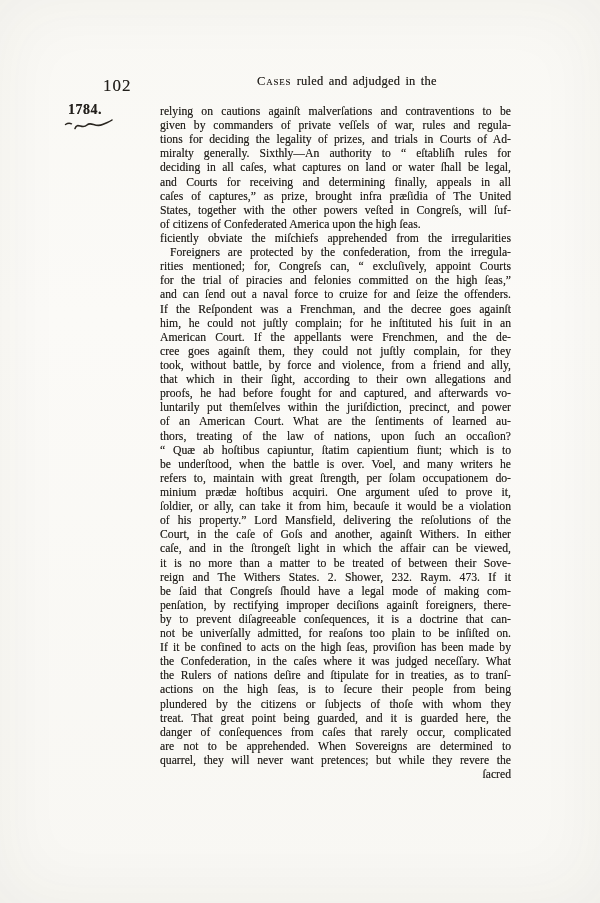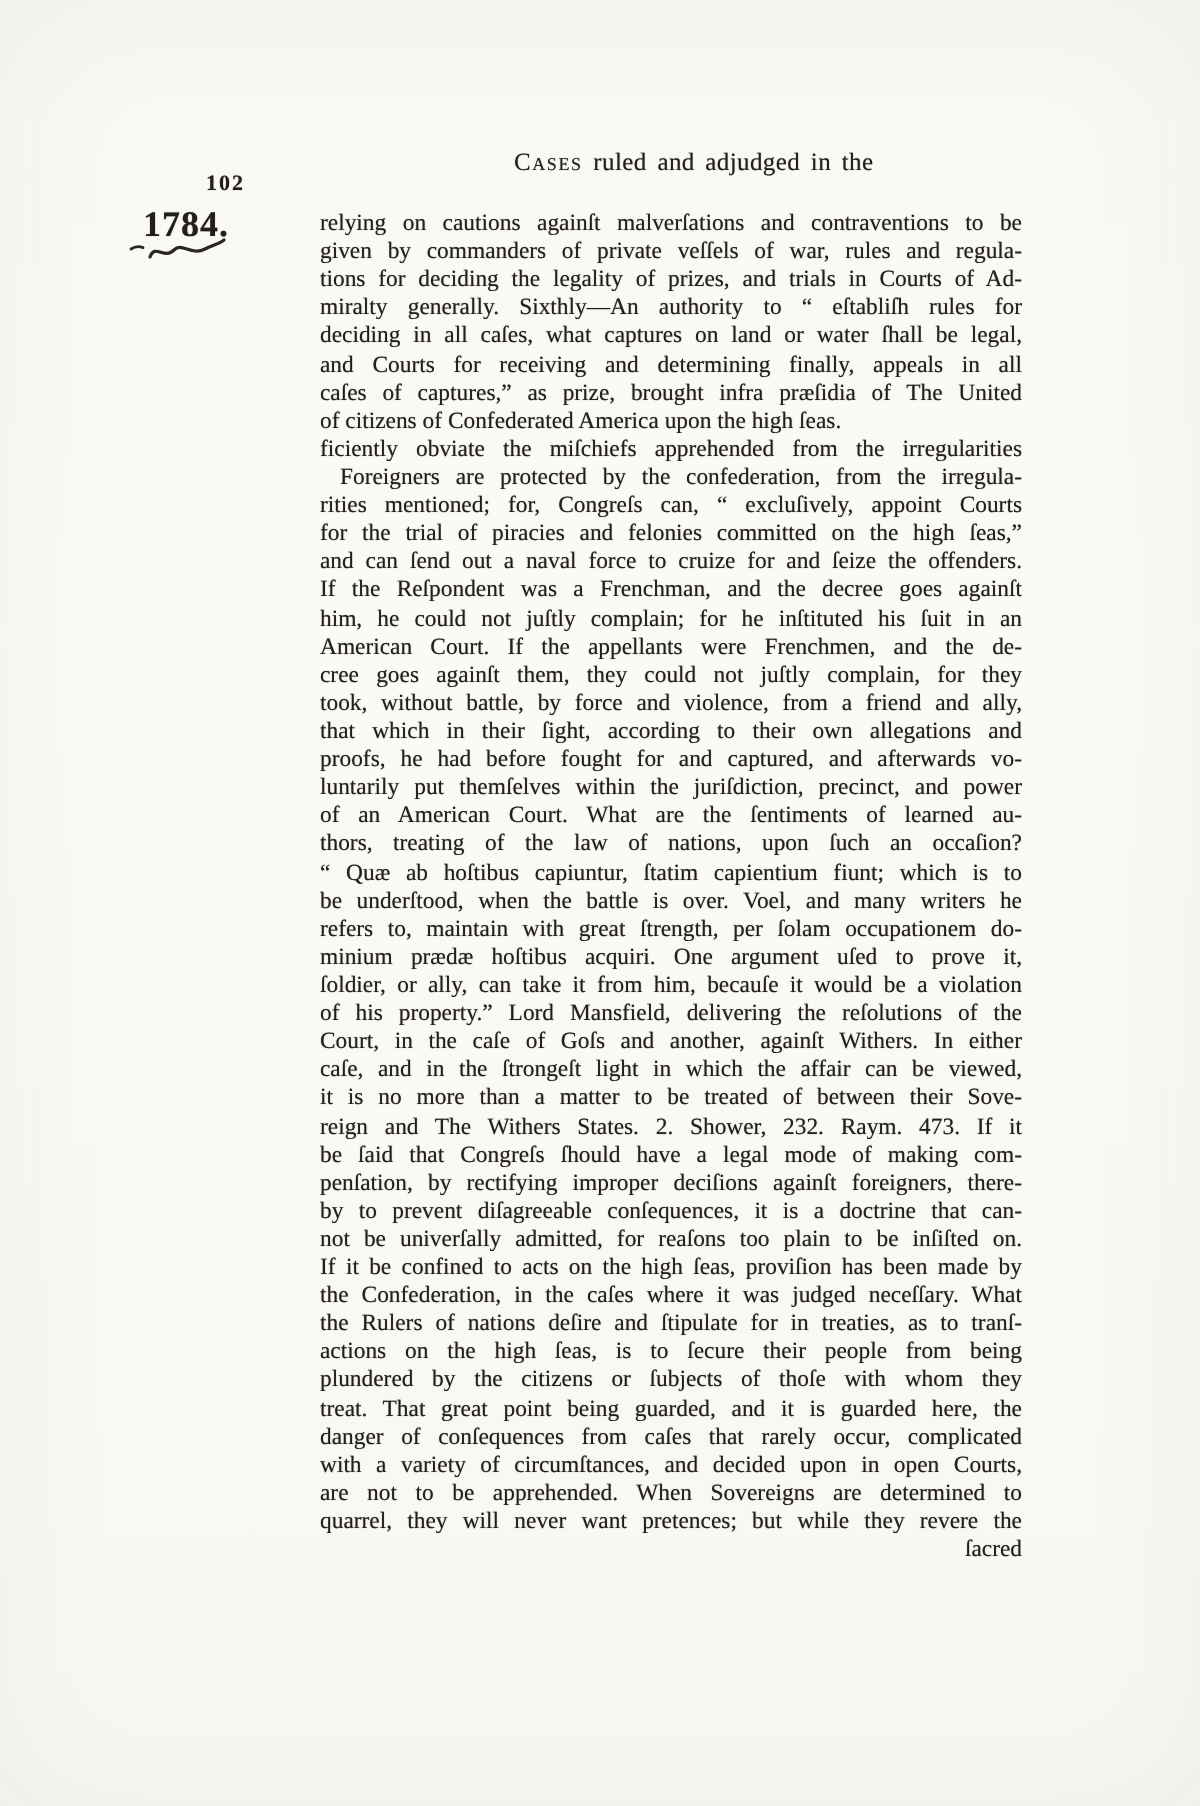--- a/index.html
+++ b/index.html
@@ -17,39 +17,39 @@
   .ink { text-shadow: 0 0 0.5px rgba(34,31,27,0.55); }
 
   .running-header {
     position: absolute;
     top: 74px; left: 0; right: 0;
     height: 16px;
     font-size: 12.5px;
   }
   .page-number {
     position: absolute;
-    left: 103px; top: 12px;
+    left: 103px; top: 2px;
     letter-spacing: 1px;
-    font-weight: bold;
-    font-size: 11px;
+    font-weight: normal;
+    font-size: 17px;
   }
   .running-title {
     position: absolute;
     left: 257px; top: 0;
     word-spacing: 2px;
     letter-spacing: 0.2px;
   }
   .sc { font-variant: small-caps; letter-spacing: 0.8px; }
 
   .margin-note {
     position: absolute;
     left: 68px; top: 102px;
     width: 50px;
-    text-align: center;
-    font-size: 18px;
+    text-align: left;
+    font-size: 14px;
     letter-spacing: 0.5px;
     font-weight: bold;
   }
   .flourish {
     position: absolute;
     left: 64px; top: 117px;
   }
 
   .body-text {
     position: absolute;
@@ -94,20 +94,21 @@
 
   <div class="body-text ink">
 
     <div class="line"><span>relying on cautions againſt malverſations and contraventions to be</span></div>
       <div class="line"><span>given by commanders of private veſſels of war, rules and regula-</span></div>
       <div class="line"><span>tions for deciding the legality of prizes, and trials in Courts of Ad-</span></div>
       <div class="line"><span>miralty generally. </span><span class="it">Sixthly</span><span>—An authority to “ eſtabliſh rules for</span></div>
       <div class="line"><span>deciding in all caſes, what captures on land or water ſhall be legal,</span></div>
       <div class="line"><span>and Courts for receiving and determining finally, appeals in all</span></div>
       <div class="line"><span>caſes of captures,” as prize, brought </span><span class="it">infra præſidia</span><span> of </span><span class="it">The United</span></div>
+      <div class="line"><span class="it">States,</span><span> together with the other powers veſted in Congreſs, will ſuf-</span></div>
       <div class="line para-end"><span>of citizens of </span><span class="it">Confederated America</span><span> upon the high ſeas.</span></div>
       <div class="line"><span>ficiently obviate the miſchiefs apprehended from the irregularities</span></div>
       <div class="line indent"><span class="it">Foreigners</span><span> are protected by the confederation, from the irregula-</span></div>
       <div class="line"><span>rities mentioned; for, Congreſs can, “ excluſively, appoint Courts</span></div>
       <div class="line"><span>for the trial of piracies and felonies committed on the high ſeas,”</span></div>
       <div class="line"><span>and can ſend out a naval force to cruize for and ſeize the offenders.</span></div>
       <div class="line"><span>If the Reſpondent was a </span><span class="it">Frenchman</span><span>, and the decree goes againſt</span></div>
       <div class="line"><span>him, he could not juſtly complain; for he inſtituted his ſuit in an</span></div>
       <div class="line"><span class="it">American</span><span> Court. If the appellants were </span><span class="it">Frenchmen</span><span>, and the de-</span></div>
       <div class="line"><span>cree goes againſt them, they could not juſtly complain, for they</span></div>
@@ -131,19 +132,18 @@
       <div class="line"><span>penſation, by rectifying improper deciſions againſt foreigners, there-</span></div>
       <div class="line"><span>by to prevent diſagreeable conſequences, it is a doctrine that can-</span></div>
       <div class="line"><span>not be univerſally admitted, for reaſons too plain to be inſiſted on.</span></div>
       <div class="line"><span>If it be confined to acts on the high ſeas, </span><span class="it">proviſion has been made by</span></div>
       <div class="line"><span class="it">the Confederation, in the caſes where it was judged neceſſary.</span><span> What</span></div>
       <div class="line"><span>the Rulers of nations deſire and ſtipulate for in treaties, as to tranſ-</span></div>
       <div class="line"><span>actions on the high ſeas, is to ſecure their people from being</span></div>
       <div class="line"><span>plundered by the citizens or ſubjects of thoſe with whom they</span></div>
       <div class="line"><span>treat. That great point being guarded, and it is guarded here, the</span></div>
       <div class="line"><span>danger of conſequences from caſes that rarely occur, complicated</span></div>
-      <div class="line"><span>with a variety of circumſtances, and decided upon in open Courts,</span></div>
       <div class="line"><span>are not to be apprehended. When Sovereigns are determined to</span></div>
       <div class="line"><span>quarrel, they will never want pretences; but while they revere the</span></div>
       <div class="catchword"><span class="ink">ſacred</span></div>
   </div>
 
 </div>
 
 </body></html>

